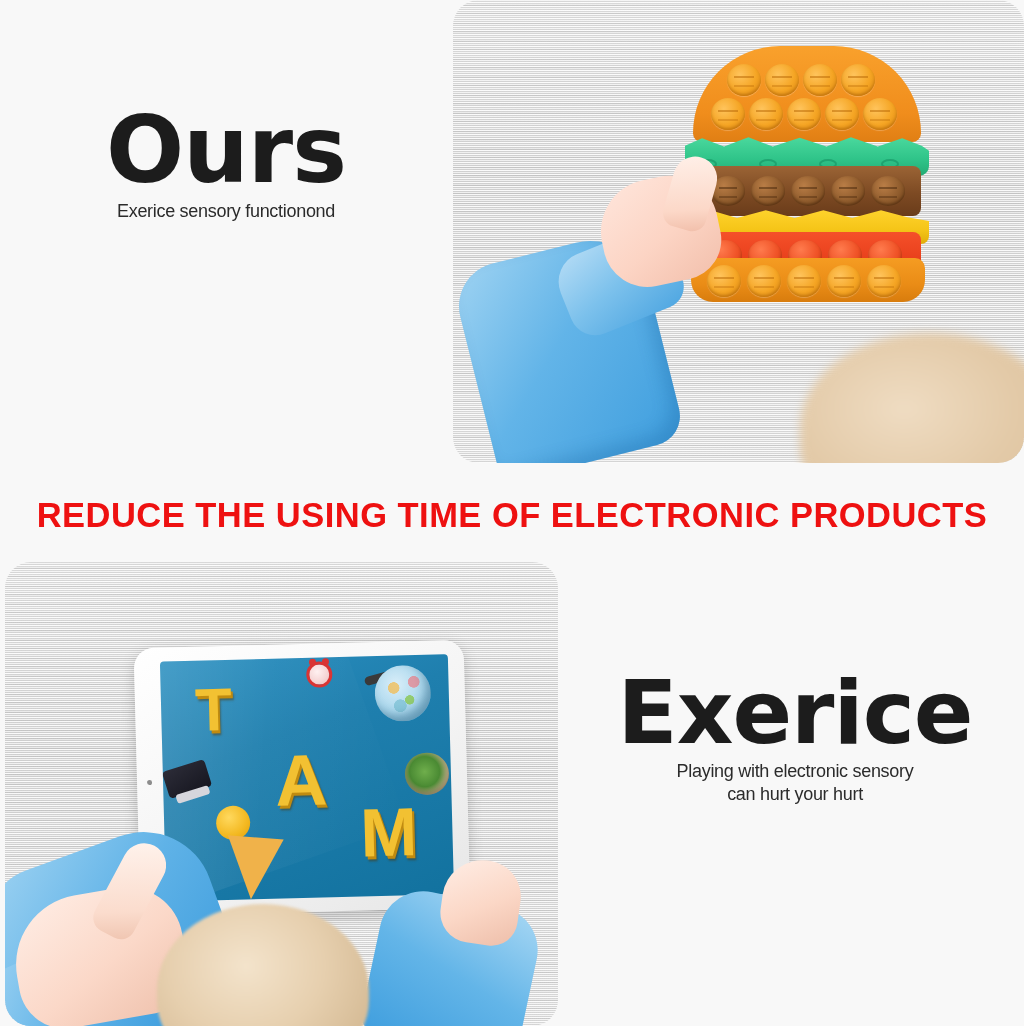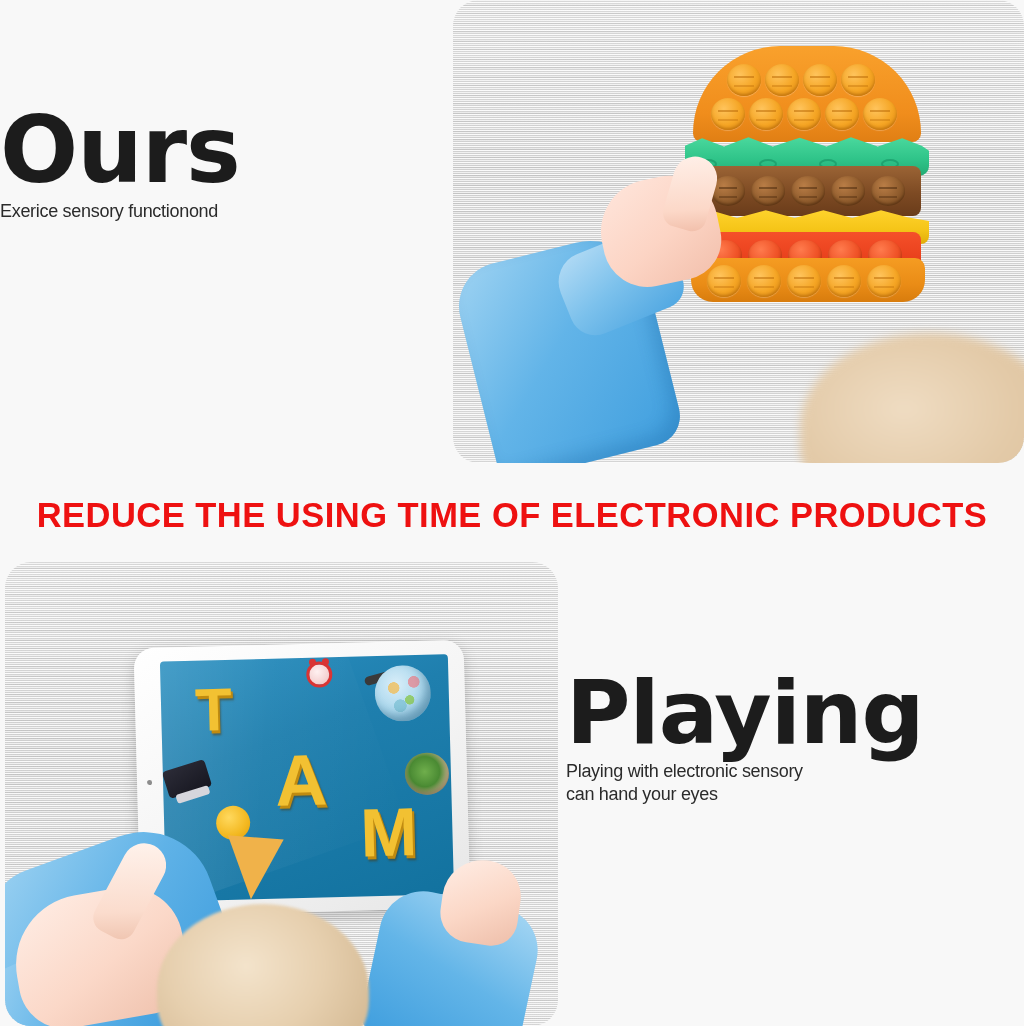--- a/index.html
+++ b/index.html
@@ -430,21 +430,21 @@
   .head-bot {
     position: absolute;
     left: 152px; bottom: -50px;
     width: 212px; height: 172px;
     background: radial-gradient(ellipse at 42% 36%, #f3e3cb 0%, #e6cfae 45%, #d7bd98 75%, #c9ac86 100%);
     border-radius: 50% 50% 44% 44%;
     filter: blur(1.5px);
   }
 
   
-  .text-block { position: absolute; text-align: left; }
+  .text-block { position: absolute; text-align: center; }
 
   #block-ours { left: 0px; top: 104px; width: 452px; }
   #block-others { left: 566px; top: 668px; width: 458px; }
 
   .headline {
     color: #1c1c1c;
     font-family: "DejaVu Sans", sans-serif;
     font-weight: bold;
     font-size: 92px;
     line-height: 1.02;
@@ -577,20 +577,20 @@
   </div>
 
   <div class="text-block" id="block-ours">
     <div class="headline">Ours</div>
     <div class="subline">
       <span class="l1">Exerice sensory functionond</span>
     </div>
   </div>
 
   <div class="text-block" id="block-others">
-    <div class="headline">Playing</div>
+    <div class="headline">Exerice</div>
     <div class="subline">
       <span class="l1">Playing with electronic sensory</span>
-      <span class="l2">can hand your eyes</span>
+      <span class="l2">can hurt your hurt</span>
     </div>
   </div>
 
 </div>
 
 </body></html>

